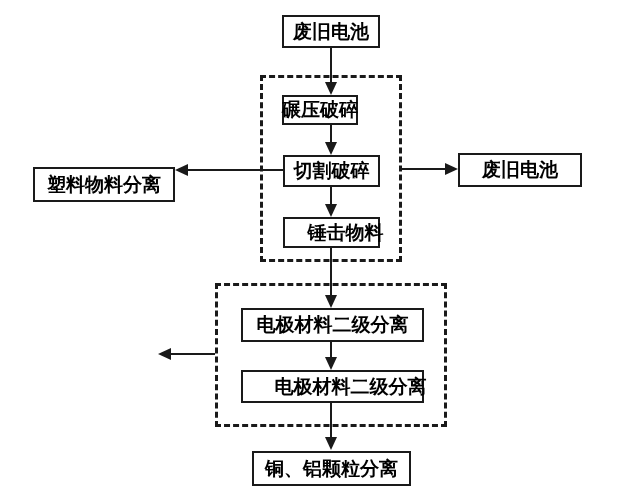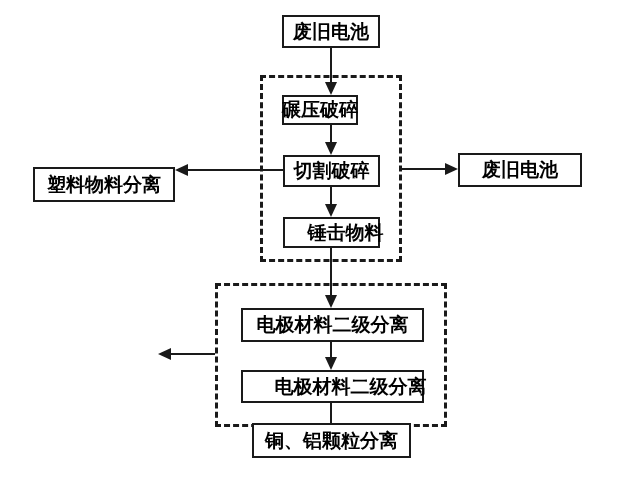--- a/index.html
+++ b/index.html
@@ -51,21 +51,21 @@
   
   .n-waste      { left: 282px; top: 15px;  width: 98px;  height: 33px; }
   .n-roll       { left: 282px; top: 95px;  width: 76px;  height: 30px; }
   .n-cut        { left: 283px; top: 155px; width: 97px;  height: 32px; }
   .n-hammer     { left: 283px; top: 217px; width: 97px;  height: 31px; padding-left: 28px; }
   .n-plastic    { left: 33px;  top: 167px; width: 142px; height: 35px; }
   .n-electrolyte{ left: 458px; top: 153px; width: 124px; height: 34px; }
   .n-primary    { left: 241px; top: 308px; width: 183px; height: 34px; }
   .n-secondary  { left: 241px; top: 370px; width: 183px; height: 33px; padding-left: 36px; }
   .n-posneg     { left: 48px;  top: 327px; width: 110px; height: 60px; }
-  .n-cual       { left: 252px; top: 423px; width: 159px; height: 35px; }
+  .n-cual       { left: 252px; top: 451px; width: 159px; height: 35px; }
 
   
   .g-crush      { left: 260px; top: 75px;  width: 142px; height: 187px; }
   .g-separate   { left: 215px; top: 283px; width: 232px; height: 144px; }
 
   
   .v1 { left: 330px; top: 48px;  height: 36px; }
   .h1 { left: 325px; top: 82px;  }
   .v2 { left: 330px; top: 125px; height: 19px; }
   .h2 { left: 325px; top: 142px; }

